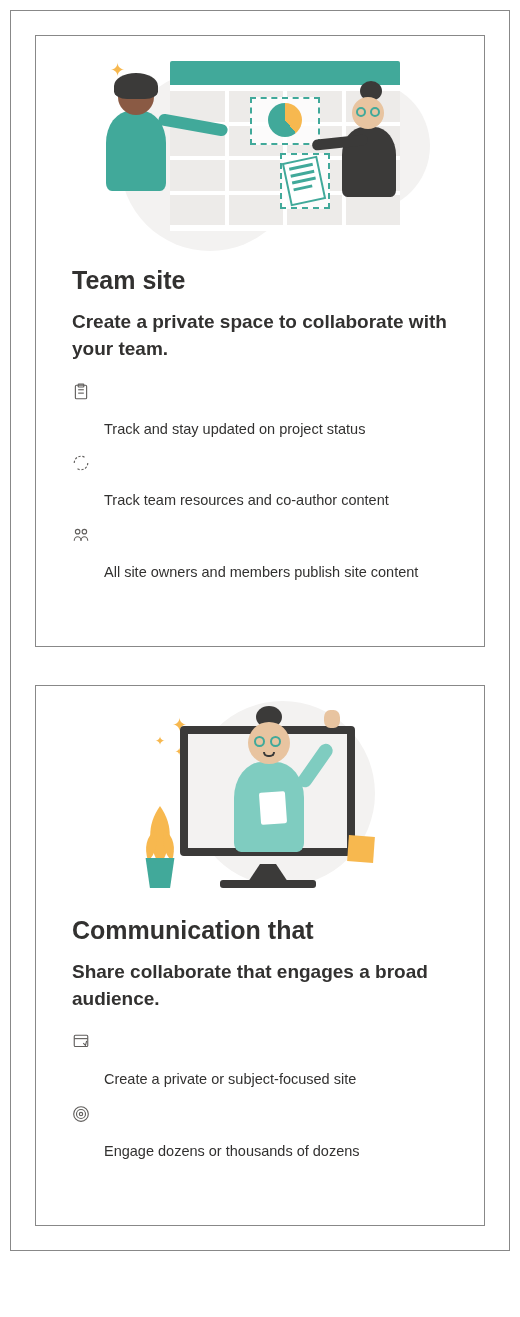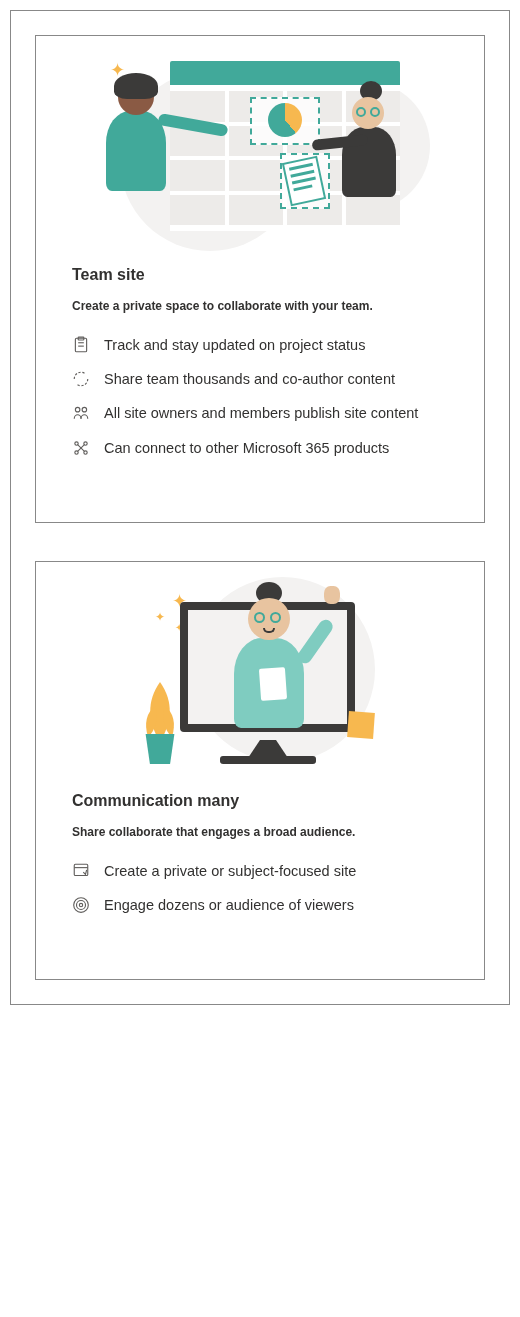--- a/index.html
+++ b/index.html
@@ -24,27 +24,27 @@
   .illustration {
     height: 230px;
     display: flex;
     align-items: center;
     justify-content: center;
     padding: 20px;
     position: relative;
   }
   .content { padding: 0 36px; }
   .title {
-    font-size: 16px;
+    font-size: 25px;
     font-weight: 600;
     color: #323130;
     margin-bottom: 14px;
   }
   .subtitle {
-    font-size: 12px;
+    font-size: 19px;
     font-weight: 600;
     color: #323130;
     line-height: 1.4;
     margin-bottom: 20px;
   }
   .feature-list { list-style: none; }
   .feature-item {
     display: flex;
     align-items: flex-start;
     margin-bottom: 14px;
@@ -53,21 +53,21 @@
     line-height: 1.4;
   }
   .feature-icon {
     flex-shrink: 0;
     width: 18px;
     height: 18px;
     margin-right: 14px;
     margin-top: 1px;
     color: #605e5c;
   }
-  .feature-text { flex: 1; }
+  .feature-text { flex: 1; margin-top: 37px; }
 
   
   .illus1 {
     position: relative;
     width: 320px;
     height: 200px;
   }
   .bg-circle {
     position: absolute;
     border-radius: 50%;
@@ -242,45 +242,32 @@
           </span>
           <span class="feature-text">Track and stay updated on project status</span>
         </li>
         <li class="feature-item">
           <span class="feature-icon">
             <svg viewBox="0 0 16 16" fill="none" stroke="currentColor" stroke-width="1">
                 <path d="M2 8a6 6 0 0 1 10-4.5" stroke-dasharray="2 1.5"></path>
                 <path d="M14 8a6 6 0 0 1-10 4.5" stroke-dasharray="2 1.5"></path>
               </svg>
           </span>
-          <span class="feature-text">Share team thousands and co-author content</span>
+          <span class="feature-text">Track team resources and co-author content</span>
         </li>
         <li class="feature-item">
           <span class="feature-icon">
             <svg viewBox="0 0 16 16" fill="none" stroke="currentColor" stroke-width="1">
                 <circle cx="5" cy="5" r="2"></circle>
                 <circle cx="11" cy="5" r="2"></circle>
                 <path d="M2 13c0-2 1.5-3.5 3-3.5s3 1.5 3 3.5"></path>
                 <path d="M8 13c0-2 1.5-3.5 3-3.5s3 1.5 3 3.5"></path>
               </svg>
           </span>
           <span class="feature-text">All site owners and members publish site content</span>
-        </li>
-        <li class="feature-item">
-          <span class="feature-icon">
-            <svg viewBox="0 0 16 16" fill="none" stroke="currentColor" stroke-width="1">
-                <circle cx="4" cy="4" r="1.5"></circle>
-                <circle cx="12" cy="4" r="1.5"></circle>
-                <circle cx="4" cy="12" r="1.5"></circle>
-                <circle cx="12" cy="12" r="1.5"></circle>
-                <line x1="5" y1="5" x2="11" y2="11"></line>
-                <line x1="11" y1="5" x2="5" y2="11"></line>
-              </svg>
-          </span>
-          <span class="feature-text">Can connect to other Microsoft 365 products</span>
         </li>
       </ul>
     </div>
   </div>
 
   <div class="card">
     <div class="illustration">
       <div class="illus2">
         <div class="bg-circle" style="left:90px;top:5px;width:185px;height:185px;"></div>
         <span class="sparkle" style="left:72px;top:18px;">✦</span>
@@ -310,40 +297,40 @@
           <div class="body-shape" style="width:70px;height:90px;background:#7fccc0;margin-top:-2px;margin-left:-4px;"></div>
 
           <div style="position:absolute;left:56px;top:30px;width:14px;height:50px;background:#7fccc0;border-radius:8px;transform:rotate(35deg);transform-origin:bottom;"></div>
           <div style="position:absolute;left:86px;top:4px;width:16px;height:18px;background:#e8c4a0;border-radius:40%;"></div>
 
           <div style="position:absolute;left:22px;top:86px;width:26px;height:32px;background:#fff;border-radius:2px;transform:rotate(-4deg);"></div>
         </div>
       </div>
     </div>
     <div class="content">
-      <h2 class="title">Communication many</h2>
+      <h2 class="title">Communication that</h2>
       <p class="subtitle">Share collaborate that engages a broad audience.</p>
       <ul class="feature-list">
         <li class="feature-item">
           <span class="feature-icon">
             <svg viewBox="0 0 16 16" fill="none" stroke="currentColor" stroke-width="1">
                 <rect x="2" y="2" width="12" height="10" rx="1"></rect>
                 <line x1="2" y1="5" x2="14" y2="5"></line>
                 <path d="M10 9 l2 2 l1-4"></path>
               </svg>
           </span>
           <span class="feature-text">Create a private or subject-focused site</span>
         </li>
         <li class="feature-item">
           <span class="feature-icon">
             <svg viewBox="0 0 16 16" fill="none" stroke="currentColor" stroke-width="1">
                 <circle cx="8" cy="8" r="1.5"></circle>
                 <circle cx="8" cy="8" r="4"></circle>
                 <circle cx="8" cy="8" r="6.5"></circle>
               </svg>
           </span>
-          <span class="feature-text">Engage dozens or audience of viewers</span>
+          <span class="feature-text">Engage dozens or thousands of dozens</span>
         </li>
       </ul>
     </div>
   </div>
 
 </div>
 
 </body></html>

